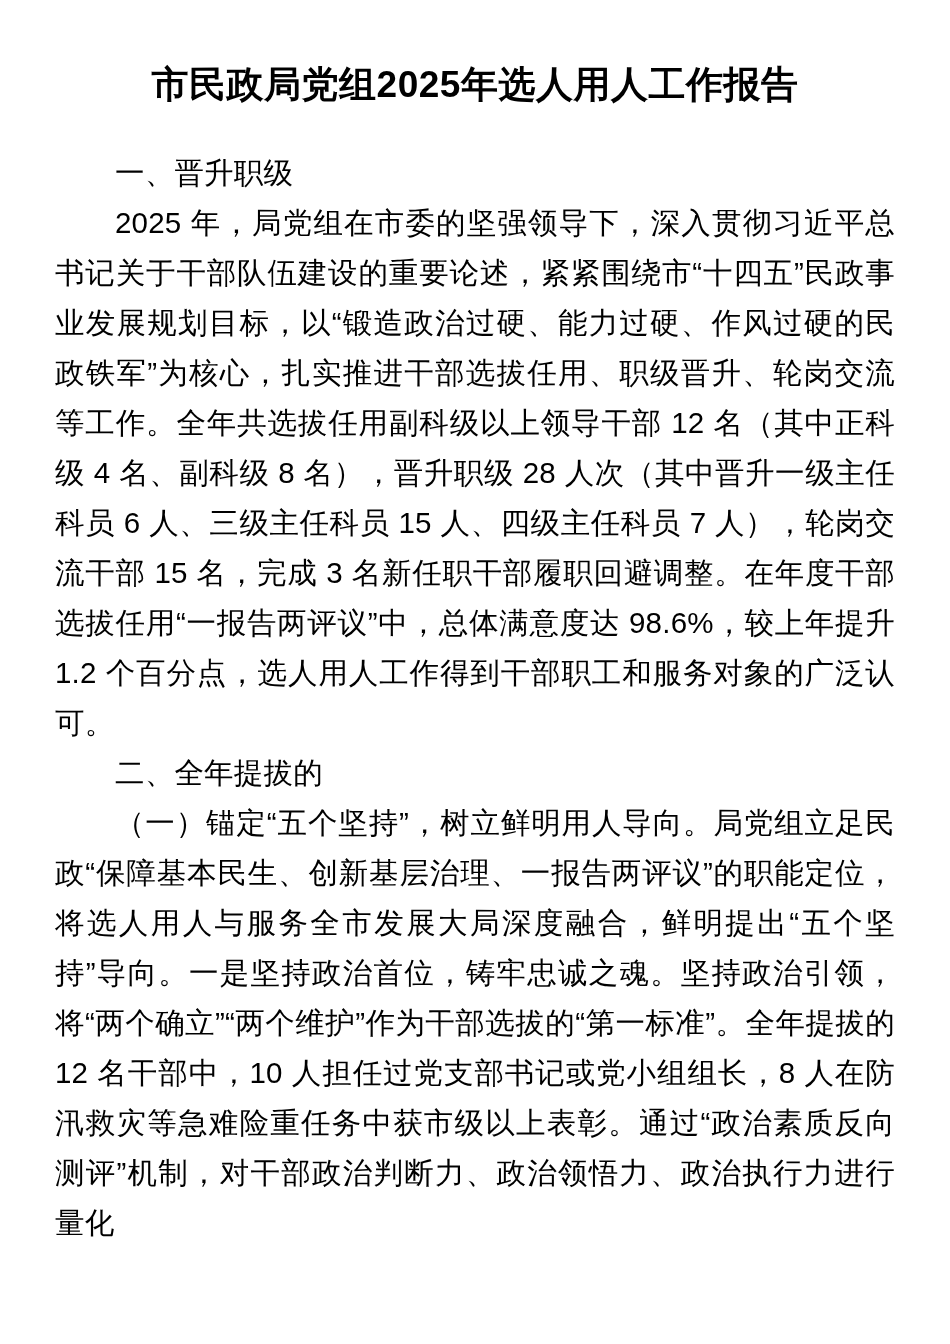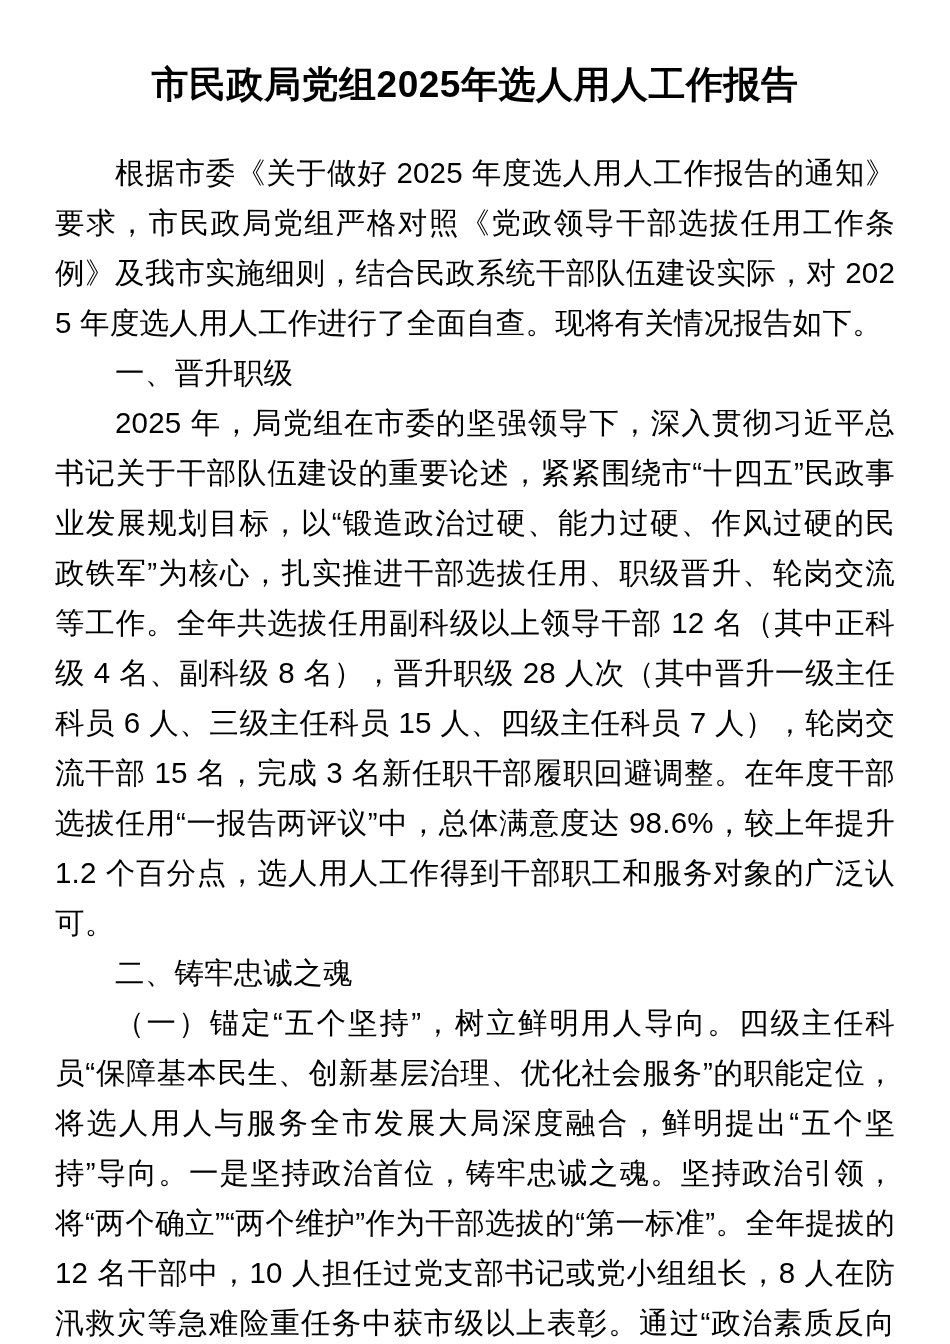--- a/index.html
+++ b/index.html
@@ -68,26 +68,25 @@
 </style>
 </head>
 <body>
 
 <div class="page">
 
   <h1 class="doc-title">市民政局党组2025年选人用人工作报告</h1>
 
   <div class="body-block">
 
-    <p class="para">根据市委《关于做好 2025 年度选人用人工作报告的通知》要求，市民政局党组严格对照《党政领导干部选拔任用工作条例》及我市实施细则，结合民政系统干部队伍建设实际，对 2025 年度选人用人工作进行了全面自查。现将有关情况报告如下。</p>
 
     <p class="para heading">一、晋升职级</p>
 
     <p class="para">2025 年，局党组在市委的坚强领导下，深入贯彻习近平总书记关于干部队伍建设的重要论述，紧紧围绕市“十四五”民政事业发展规划目标，以“锻造政治过硬、能力过硬、作风过硬的民政铁军”为核心，扎实推进干部选拔任用、职级晋升、轮岗交流等工作。全年共选拔任用副科级以上领导干部 12 名（其中正科级 4 名、副科级 8 名），晋升职级 28 人次（其中晋升一级主任科员 6 人、三级主任科员 15 人、四级主任科员 7 人），轮岗交流干部 15 名，完成 3 名新任职干部履职回避调整。在年度干部选拔任用“一报告两评议”中，总体满意度达 98.6%，较上年提升 1.2 个百分点，选人用人工作得到干部职工和服务对象的广泛认可。</p>
 
-    <p class="para heading">二、铸牢忠诚之魂</p>
+    <p class="para heading">二、全年提拔的</p>
 
     <p class="para">
-      <span>（一）锚定“五个坚持”，树立鲜明用人导向。四级主任科员“保障基本民生、创新基层治理、优化社会服务”的职能定位，将选人用人与服务全市发展大局深度融合，鲜明提出“五个坚持”导向。</span><b class="bold">一是</b><span>坚持政治首位，铸牢忠诚之魂。坚持政治引领，将“两个确立”“两个维护”作为干部选拔的“第一标准”。全年提拔的 12 名干部中，10 人担任过党支部书记或党小组组长，8 人在防汛救灾等急难险重任务中获市级以上表彰。通过“政治素质反向测评”机制，对干部政治判断力、政治领悟力、政治执行力进行量化</span>
+      <span>（一）锚定“五个坚持”，树立鲜明用人导向。局党组立足民政“保障基本民生、创新基层治理、一报告两评议”的职能定位，将选人用人与服务全市发展大局深度融合，鲜明提出“五个坚持”导向。</span><b class="bold">一是</b><span>坚持政治首位，铸牢忠诚之魂。坚持政治引领，将“两个确立”“两个维护”作为干部选拔的“第一标准”。全年提拔的 12 名干部中，10 人担任过党支部书记或党小组组长，8 人在防汛救灾等急难险重任务中获市级以上表彰。通过“政治素质反向测评”机制，对干部政治判断力、政治领悟力、政治执行力进行量化</span>
     </p>
 
   </div>
 </div>
 
 </body></html>

